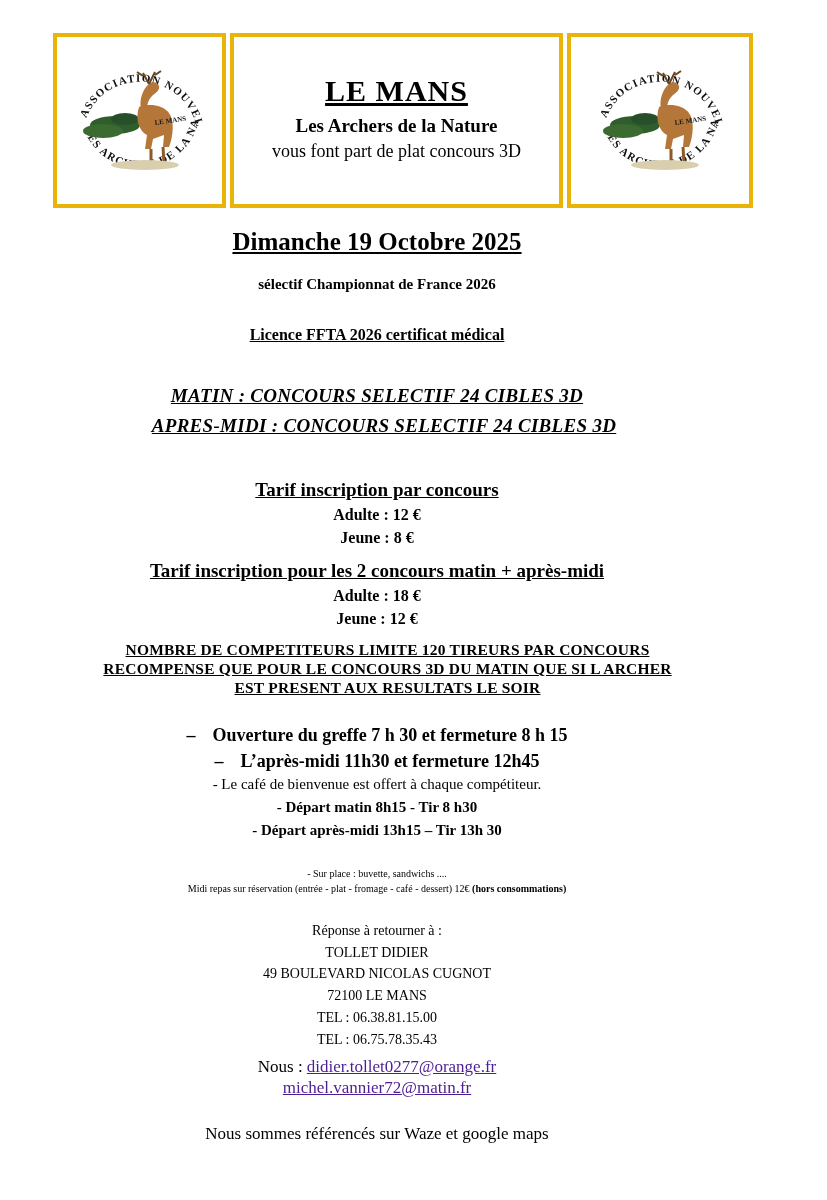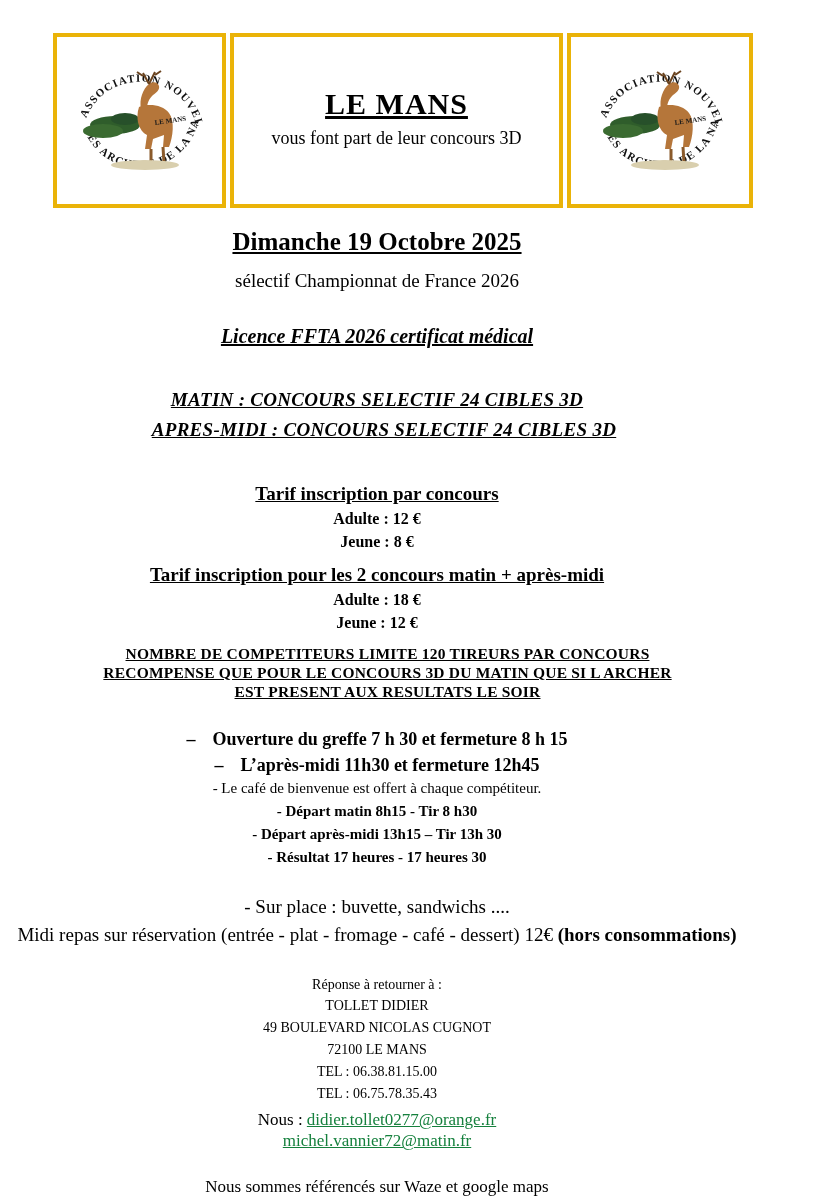--- a/index.html
+++ b/index.html
@@ -79,28 +79,27 @@
     width: 754px;
     text-align: center;
   }
   .date-line {
     font-size: 25px;
     font-weight: bold;
     text-decoration: underline;
     margin-top: 14px;
   }
   .date-sub {
-    font-size: 19px;
-    font-weight: normal;
-    margin-top: 14px;
+    font-size: 15px;
+    font-weight: bold;
+    margin-top: 20px;
   }
   .licence {
-    font-size: 20px;
-    font-weight: bold;
-    font-style: italic;
+    font-size: 16px;
+    font-weight: bold;
     text-decoration: underline;
     margin-top: 33px;
     text-align: center;
   }
   .session {
     font-size: 19px;
     font-weight: bold;
     font-style: italic;
     text-decoration: underline;
     letter-spacing: 0.3px;
@@ -150,36 +149,36 @@
     line-height: 1.45;
   }
   .sched-bold {
     font-size: 15px;
     font-weight: bold;
     line-height: 1.52;
   }
 
   .buvette-block { margin-top: 24px; }
   .buvette-line {
-    font-size: 19px;
+    font-size: 10px;
     line-height: 1.5;
   }
   .buvette-line .strong { font-weight: bold; }
 
   .contact-block { margin-top: 24px; }
   .contact-line {
     font-size: 14px;
     line-height: 1.56;
   }
   .mail-line {
     font-size: 17px;
     margin-top: 6px;
   }
   .mail-link {
-    color: #15803d;
+    color: #4c1d95;
     text-decoration: underline;
   }
   .mail-line2 {
     font-size: 17px;
     margin-top: 1px;
   }
   .footer-line {
     font-size: 17px;
     margin-top: 26px;
   }
@@ -220,21 +219,22 @@
           <ellipse cx="80" cy="114" rx="34" ry="5" fill="#d9cfae"></ellipse>
 
           <text x="90" y="74" font-family="Liberation Serif, serif" font-size="7" font-weight="bold" fill="#1a1a1a" transform="rotate(-8 90 74)">LE MANS</text>
         </svg>
       </div>
     </div>
 
     <div class="header-cell cell-center">
       <div class="center-block">
         <div class="title-main">LE  MANS</div>
-        <div class="title-sub2">vous font part de leur concours 3D</div>
+        <div class="title-sub1">Les Archers de la Nature</div>
+        <div class="title-sub2">vous font part de plat concours 3D</div>
       </div>
     </div>
 
     <div class="header-cell cell-logo-right">
       <div class="logo">
         <svg width="150" height="140" viewBox="0 0 150 140" xmlns="http://www.w3.org/2000/svg">
           <defs>
             <path id="arcTopR" d="M 18,78 A 58,58 0 0 1 132,78"></path>
             <path id="arcBotR" d="M 16,68 A 60,60 0 0 0 134,68"></path>
           </defs>
@@ -285,21 +285,20 @@
     <div class="sched-block">
       <div class="sched-dash">
         <span class="dashmark">–</span><span>Ouverture du greffe 7 h 30 et fermeture 8 h 15</span>
       </div>
       <div class="sched-dash">
         <span class="dashmark">–</span><span>L’après-midi 11h30 et fermeture 12h45</span>
       </div>
       <div class="sched-plain">- Le café de bienvenue est offert à chaque compétiteur.</div>
       <div class="sched-bold">- Départ matin 8h15 - Tir 8 h30</div>
       <div class="sched-bold">- Départ après-midi 13h15 – Tir 13h 30</div>
-      <div class="sched-bold">- Résultat 17 heures - 17 heures 30</div>
     </div>
 
     <div class="buvette-block">
       <div class="buvette-line">- Sur place : buvette, sandwichs ....</div>
       <div class="buvette-line"><span>Midi repas sur réservation (entrée - plat - fromage - café - dessert) 12€ </span><span class="strong">(hors consommations)</span></div>
     </div>
 
     <div class="contact-block">
       <div class="contact-line">Réponse à retourner à :</div>
       <div class="contact-line">TOLLET DIDIER</div>

